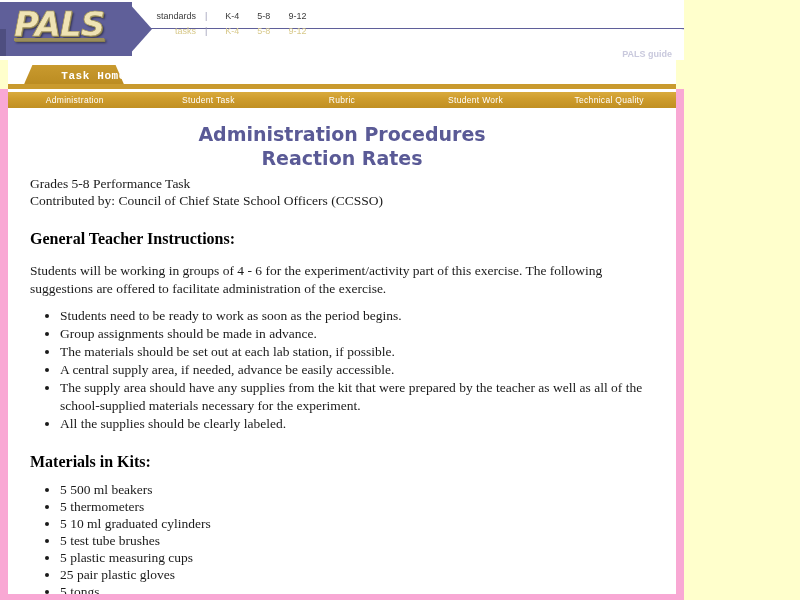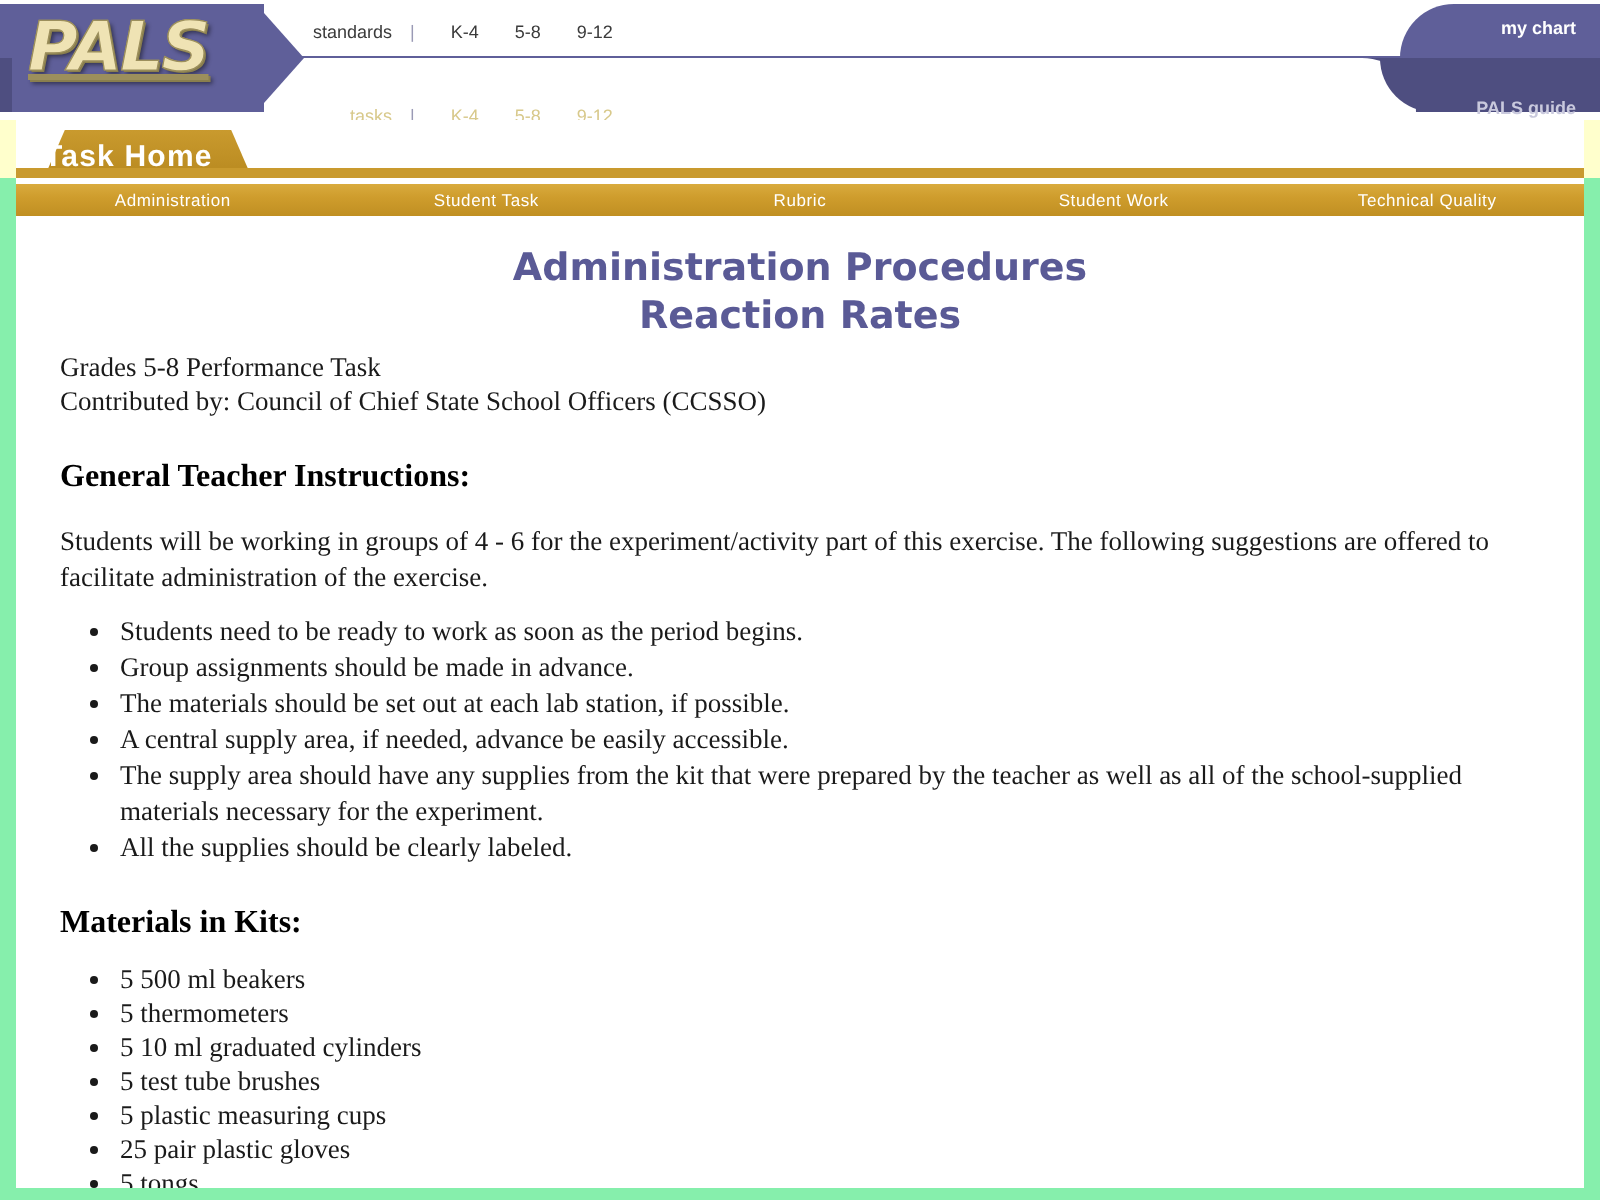--- a/index.html
+++ b/index.html
@@ -11,23 +11,23 @@
     width: 800px;
     height: 600px;
     overflow: hidden;
     background: #ffffcc;
     font-family: "Liberation Serif", serif;
   }
 
   
   .page {
     position: relative;
-    width: 800px;
+    width: 684px;
     height: 600px;
-    background: #86efac;
+    background: #f9a8d4;
     box-sizing: border-box;
   }
 
   
   .masthead {
     position: relative;
     height: 60px;
     background: #ffffff;
     overflow: hidden;
   }
@@ -130,21 +130,21 @@
     left: 140px;
     height: 26px;
     display: flex;
     align-items: center;
     gap: 0px;
     z-index: 8;
     font-family: "Liberation Sans", sans-serif;
     font-size: 9px;
   }
   .mast-row.r1 { top: 3px; }
-  .mast-row.r2 { top: 45px; justify-content: space-between; }
+  .mast-row.r2 { top: 18px; justify-content: space-between; }
   .mast-row .rowlabel {
     width: 56px;
     text-align: right;
   }
   .mast-row.r1 .rowlabel, .mast-row.r1 a { color: #3b3b3b; }
   .mast-row.r2 .rowlabel, .mast-row.r2 a { color: #d8c98b; }
   .mast-row .sep {
     padding: 0 9px;
     color: #9a9ab5;
   }
@@ -190,23 +190,23 @@
     height: 24px;
     background: linear-gradient(to bottom, #c99a2e, #b8891f);
     clip-path: polygon(10% 0, 90% 0, 100% 100%, 0% 100%);
     border-radius: 6px 6px 0 0;
   }
   .task-home-label {
     position: absolute;
     left: 14px;
     top: 10px;
     width: 104px;
-    text-align: left;
-    font-family: Liberation Sans, sans-serif;
-    font-size: 15px;
+    text-align: right;
+    font-family: Liberation Mono, monospace;
+    font-size: 11px;
     font-weight: bold;
     color: #ffffff;
     letter-spacing: 0.6px;
     z-index: 3;
     text-decoration: none;
   }
   .tab-underline {
     position: absolute;
     left: 0;
     right: 0;

